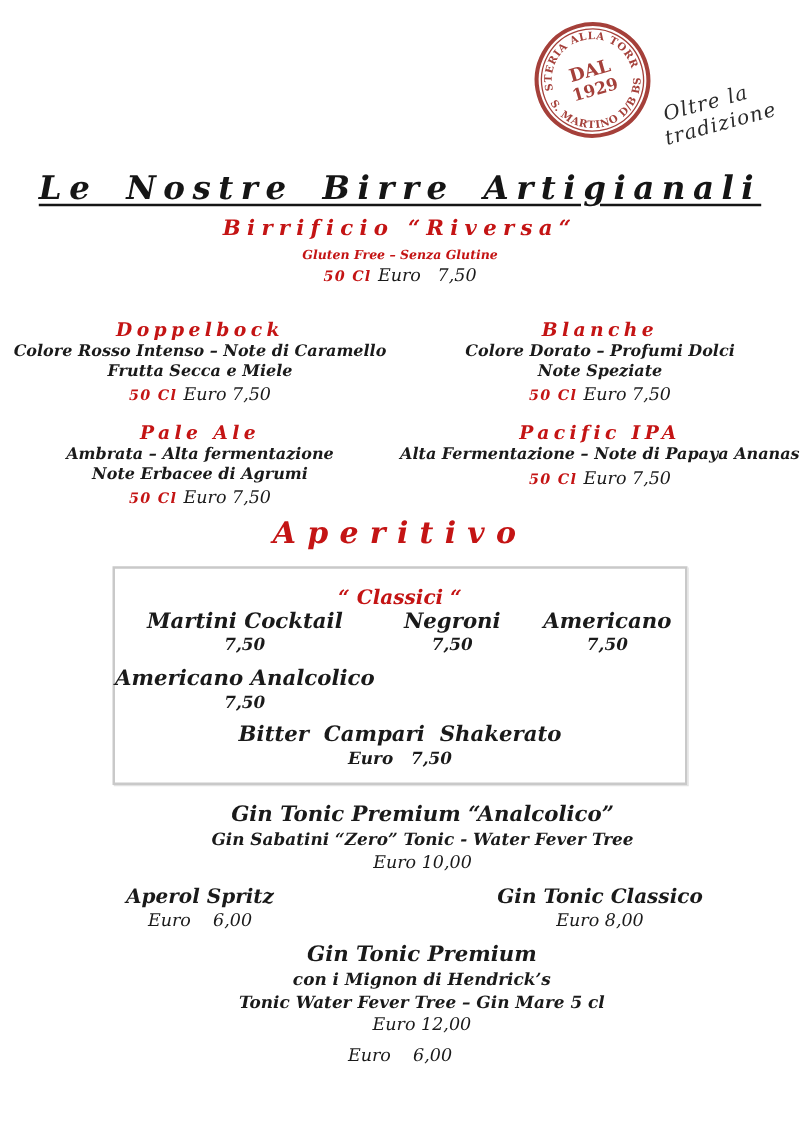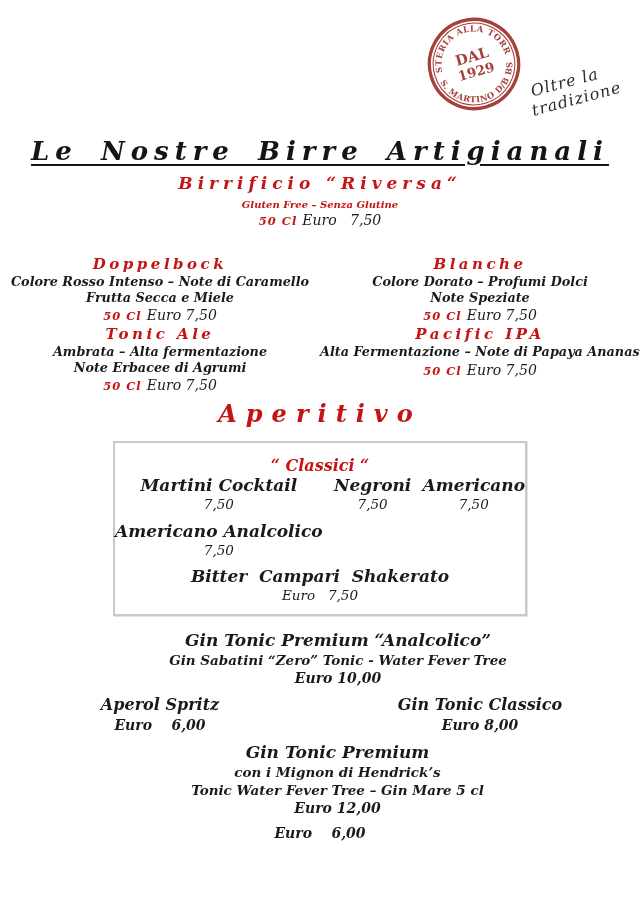--- a/index.html
+++ b/index.html
@@ -45,63 +45,63 @@
   .sizeline{margin:0;text-align:center;height:17px;}
   .size-label{
     color:#c41414;font-weight:bold;font-size:11.5px;letter-spacing:1px;white-space:pre;
   }
   .euro-price{
     color:#1a1a1a;font-weight:normal;font-size:14px;white-space:pre;
   }
   
   .beer-grid{
     margin-top:28px;
-    display:grid;grid-template-columns:320px 320px;row-gap:0;
+    display:grid;grid-template-columns:320px 320px;row-gap:12px;
   }
   .beer{height:70px;text-align:center;}
   .beer-name{
     font-size:15px;font-weight:bold;color:#c41414;
     letter-spacing:3.5px;line-height:19px;white-space:nowrap;
   }
   .beer-desc{
     font-size:12.8px;font-weight:bold;line-height:15.5px;white-space:nowrap;
   }
   .beer-price{line-height:19px;}
   
   .aperitivo-heading{
     margin:4px 0 0;text-align:center;
     font-size:24px;font-weight:bold;color:#c41414;
     letter-spacing:9px;
     font-style:italic;
   }
   .classici-box{
     box-sizing:border-box;
-    width:414px;height:175px;
+    width:460px;height:175px;
     margin:13px auto 0;
     border:2px solid #c9c9c9;
     box-shadow:1px 1px 0 #e2e2e2;
     text-align:center;
   }
   .classici-title{
     margin-top:13px;
     font-size:16px;font-weight:bold;color:#c41414;white-space:pre;
   }
   .classici-grid{
     display:grid;grid-template-columns:1fr 1fr 1fr;row-gap:9px;
   }
   .citem-name{font-size:17px;font-weight:bold;line-height:21px;white-space:nowrap;}
-  .citem-price{font-size:13.5px;font-weight:normal;line-height:16px;white-space:pre;}
+  .citem-price{font-size:13.5px;font-weight:bold;line-height:16px;white-space:pre;}
   .featured{margin-top:8px;}
   .featured-name{font-size:17px;font-weight:bold;line-height:21px;white-space:pre;}
   
   .drink{text-align:center;}
   .drink-name{font-size:17px;font-weight:bold;line-height:22px;white-space:pre;}
   .drink-name.md{font-size:16px;}
   .drink-desc{font-size:13.5px;font-weight:bold;line-height:18px;white-space:nowrap;}
-  .drink-price{font-size:14px;font-weight:bold;line-height:18px;white-space:pre;}
+  .drink-price{font-size:14px;font-weight:normal;line-height:18px;white-space:pre;}
   .sec-analcolico{margin-top:13px;padding-left:36px;}
   .two-col{margin-top:7px;display:grid;grid-template-columns:320px 320px;}
   .sec-premium{margin-top:7px;padding-left:35px;}
   .sec-spritz{margin-top:7px;}
 </style>
 </head>
 <body>
 
 <div class="page">
 
@@ -149,21 +149,21 @@
     <div class="beer">
       <div class="beer-name">Blanche</div>
       <div class="beer-desc">Colore Dorato – Profumi Dolci</div>
       <div class="beer-desc">Note Speziate</div>
       <div class="beer-price">
         <span class="size-label">50 Cl</span>
         <span class="euro-price">Euro 7,50</span>
       </div>
     </div>
     <div class="beer">
-      <div class="beer-name">Tonic Ale</div>
+      <div class="beer-name">Pale Ale</div>
       <div class="beer-desc">Ambrata – Alta fermentazione</div>
       <div class="beer-desc">Note Erbacee di Agrumi</div>
       <div class="beer-price">
         <span class="size-label">50 Cl</span>
         <span class="euro-price">Euro 7,50</span>
       </div>
     </div>
     <div class="beer">
       <div class="beer-name">Pacific IPA</div>
       <div class="beer-desc">Alta Fermentazione – Note di Papaya Ananas e Litchi</div>

